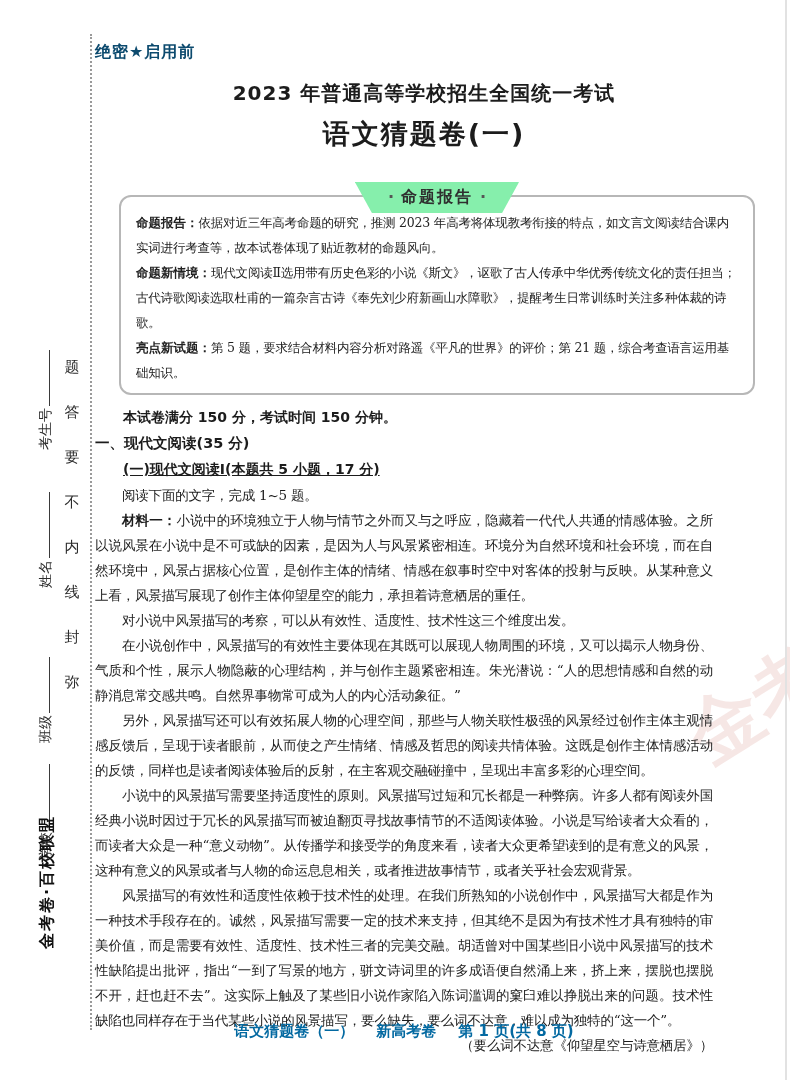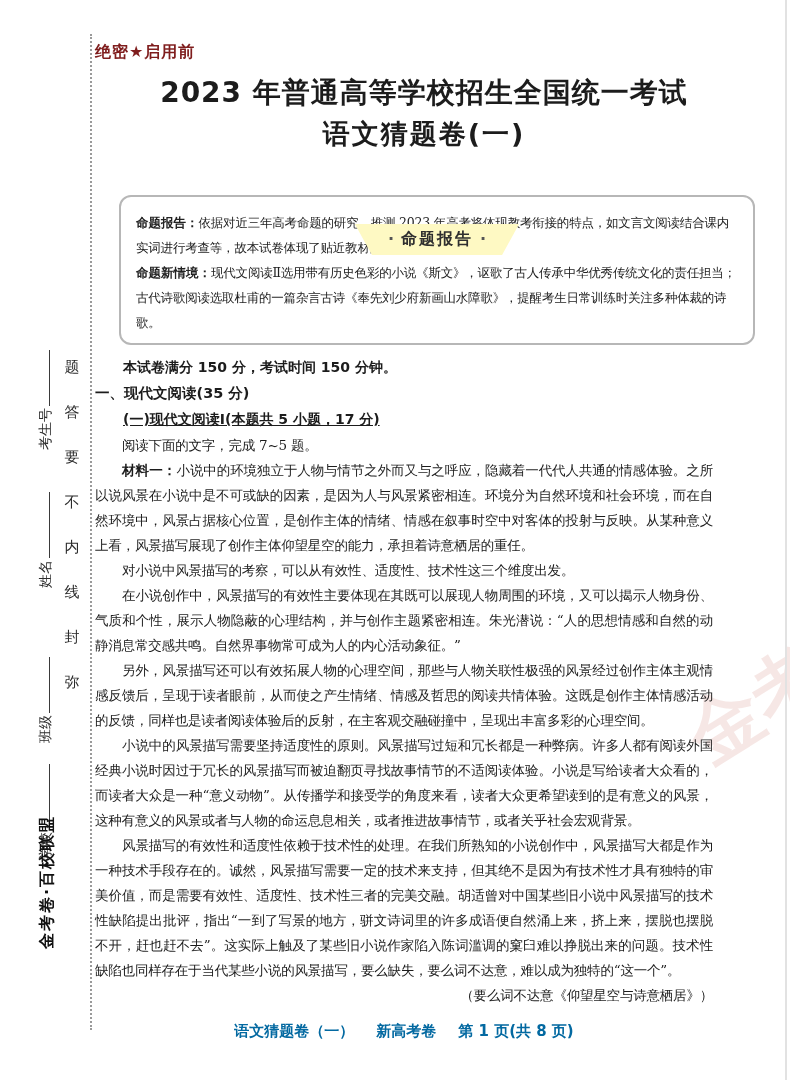--- a/index.html
+++ b/index.html
@@ -41,36 +41,36 @@
   
   .edge-right{position:absolute;right:3px;top:0;height:100%;width:2px;background:#e2e2e2;}
   .watermark{
     position:absolute;left:678px;top:636px;font-size:74px;font-weight:700;
     transform:rotate(-32deg);color:rgba(196,108,96,0.16);pointer-events:none;
     font-family:"DejaVu Serif","Liberation Serif",serif;white-space:nowrap;
   }
 
   
   .content{position:absolute;left:95px;top:0;width:658px;}
-  .secrecy{margin-top:42px;font-size:16px;font-weight:700;color:#7f1d1d;letter-spacing:1px;}
-  .title{margin:16px 0 0;text-align:center;font-size:28px;font-weight:700;line-height:28px;letter-spacing:1px;}
+  .secrecy{margin-top:42px;font-size:16px;font-weight:700;color:#0c4a6e;letter-spacing:1px;}
+  .title{margin:16px 0 0;text-align:center;font-size:20px;font-weight:700;line-height:28px;letter-spacing:1px;}
   .subtitle{margin:8px 0 12px;text-align:center;font-size:27px;font-weight:700;line-height:38px;letter-spacing:2px;}
 
   
   .report-box{
     position:relative;margin:42px 0 0 24px;width:602px;
     border:2px solid #b7b7b7;border-radius:12px;
     padding:13px 15px 8px;
   }
   .ribbon{
     position:absolute;top:-15px;left:50%;transform:translateX(-50%);
-    background:#fef9c3;color:#2f2f2f;font-weight:700;font-size:16px;line-height:1;
+    background:#86efac;color:#2f2f2f;font-weight:700;font-size:16px;line-height:1;
     padding:7px 26px 8px;letter-spacing:2px;
     clip-path:polygon(0 0,100% 0,calc(100% - 17px) 100%,17px 100%);
-    font-family:"DejaVu Sans","Liberation Sans",sans-serif;white-space:nowrap;margin-top:42px;
+    font-family:"DejaVu Sans","Liberation Sans",sans-serif;white-space:nowrap;
   }
   .ribbon .bullet{font-weight:700;color:#555;margin:0 7px;letter-spacing:0;}
   .report-item{margin:0;font-size:12.5px;line-height:25px;letter-spacing:-0.2px;color:#222;}
   .report-item b{font-family:"DejaVu Sans","Liberation Sans",sans-serif;letter-spacing:0;}
 
   
   .text-area{margin-top:9px;width:618px;font-size:13.5px;line-height:25px;letter-spacing:-0.2px;}
   .line-instruction{text-indent:2em;font-weight:700;line-height:26px;
     font-family:"DejaVu Sans","Liberation Sans",sans-serif;font-size:14px;letter-spacing:0;}
   .h-section{font-weight:700;line-height:26px;font-size:14.5px;letter-spacing:0;
@@ -126,27 +126,28 @@
 <div class="content">
 
   <div class="secrecy sans">绝密★启用前</div>
   <div class="title sans">2023 年普通高等学校招生全国统一考试</div>
   <div class="subtitle sans">语文猜题卷(一)</div>
 
   <div class="report-box">
     <div class="ribbon"><span class="bullet">·</span><span>命题报告</span><span class="bullet">·</span></div>
     <p class="report-item"><b>命题报告：</b><span>依据对近三年高考命题的研究，推测 2023 年高考将体现教考衔接的特点，如文言文阅读结合课内实词进行考查等，故本试卷体现了贴近教材的命题风向。</span></p>
     <p class="report-item"><b>命题新情境：</b><span>现代文阅读Ⅱ选用带有历史色彩的小说《斯文》，讴歌了古人传承中华优秀传统文化的责任担当；古代诗歌阅读选取杜甫的一篇杂言古诗《奉先刘少府新画山水障歌》，提醒考生日常训练时关注多种体裁的诗歌。</span></p>
+    <p class="report-item"><b>亮点新试题：</b><span>第 5 题，要求结合材料内容分析对路遥《平凡的世界》的评价；第 21 题，综合考查语言运用基础知识。</span></p>
   </div>
 
   <div class="text-area">
     <div class="line-instruction">本试卷满分 150 分，考试时间 150 分钟。</div>
     <div class="h-section">一、现代文阅读(35 分)</div>
     <div class="h-subsection">(一)现代文阅读Ⅰ(本题共 5 小题，17 分)</div>
-    <div class="passage-prompt">阅读下面的文字，完成 7~5 题。</div>
+    <div class="passage-prompt">阅读下面的文字，完成 1~5 题。</div>
 
     <p class="material"><span class="material-lead">材料一：</span><span>小说中的环境独立于人物与情节之外而又与之呼应，隐藏着一代代人共通的情感体验。之所以说风景在小说中是不可或缺的因素，是因为人与风景紧密相连。环境分为自然环境和社会环境，而在自然环境中，风景占据核心位置，是创作主体的情绪、情感在叙事时空中对客体的投射与反映。从某种意义上看，风景描写展现了创作主体仰望星空的能力，承担着诗意栖居的重任。</span></p>
     <p class="material">对小说中风景描写的考察，可以从有效性、适度性、技术性这三个维度出发。</p>
     <p class="material">在小说创作中，风景描写的有效性主要体现在其既可以展现人物周围的环境，又可以揭示人物身份、气质和个性，展示人物隐蔽的心理结构，并与创作主题紧密相连。朱光潜说：“人的思想情感和自然的动静消息常交感共鸣。自然界事物常可成为人的内心活动象征。”</p>
     <p class="material">另外，风景描写还可以有效拓展人物的心理空间，那些与人物关联性极强的风景经过创作主体主观情感反馈后，呈现于读者眼前，从而使之产生情绪、情感及哲思的阅读共情体验。这既是创作主体情感活动的反馈，同样也是读者阅读体验后的反射，在主客观交融碰撞中，呈现出丰富多彩的心理空间。</p>
     <p class="material">小说中的风景描写需要坚持适度性的原则。风景描写过短和冗长都是一种弊病。许多人都有阅读外国经典小说时因过于冗长的风景描写而被迫翻页寻找故事情节的不适阅读体验。小说是写给读者大众看的，而读者大众是一种“意义动物”。从传播学和接受学的角度来看，读者大众更希望读到的是有意义的风景，这种有意义的风景或者与人物的命运息息相关，或者推进故事情节，或者关乎社会宏观背景。</p>
     <p class="material"><span>风景描写的有效性和适度性依赖于技术性的处理。在我们所熟知的小说创作中，风景描写大都是作为一种技术手段存在的。诚然，风景描写需要一定的技术来支持，但其绝不是因为有技术性才具有独特的审美价值，而是需要有效性、适度性、技术性三者的完美交融。胡适曾对中国某些旧小说中风景描写的技术性缺陷提出批评，指出“一到了写景的地方，骈文诗词里的许多成语便自然涌上来，挤上来，摆脱也摆脱不开，赶也赶不去”。这实际上触及了某些旧小说作家陷入陈词滥调的窠臼难以挣脱出来的问题。技术性缺陷也同样存在于当代某些小说的风景描写，要么缺失，要么词不达意，难以成为独特的“这一个”。</span><span class="attribution">（要么词不达意《仰望星空与诗意栖居》）</span></p>
   </div>
 </div>
 

